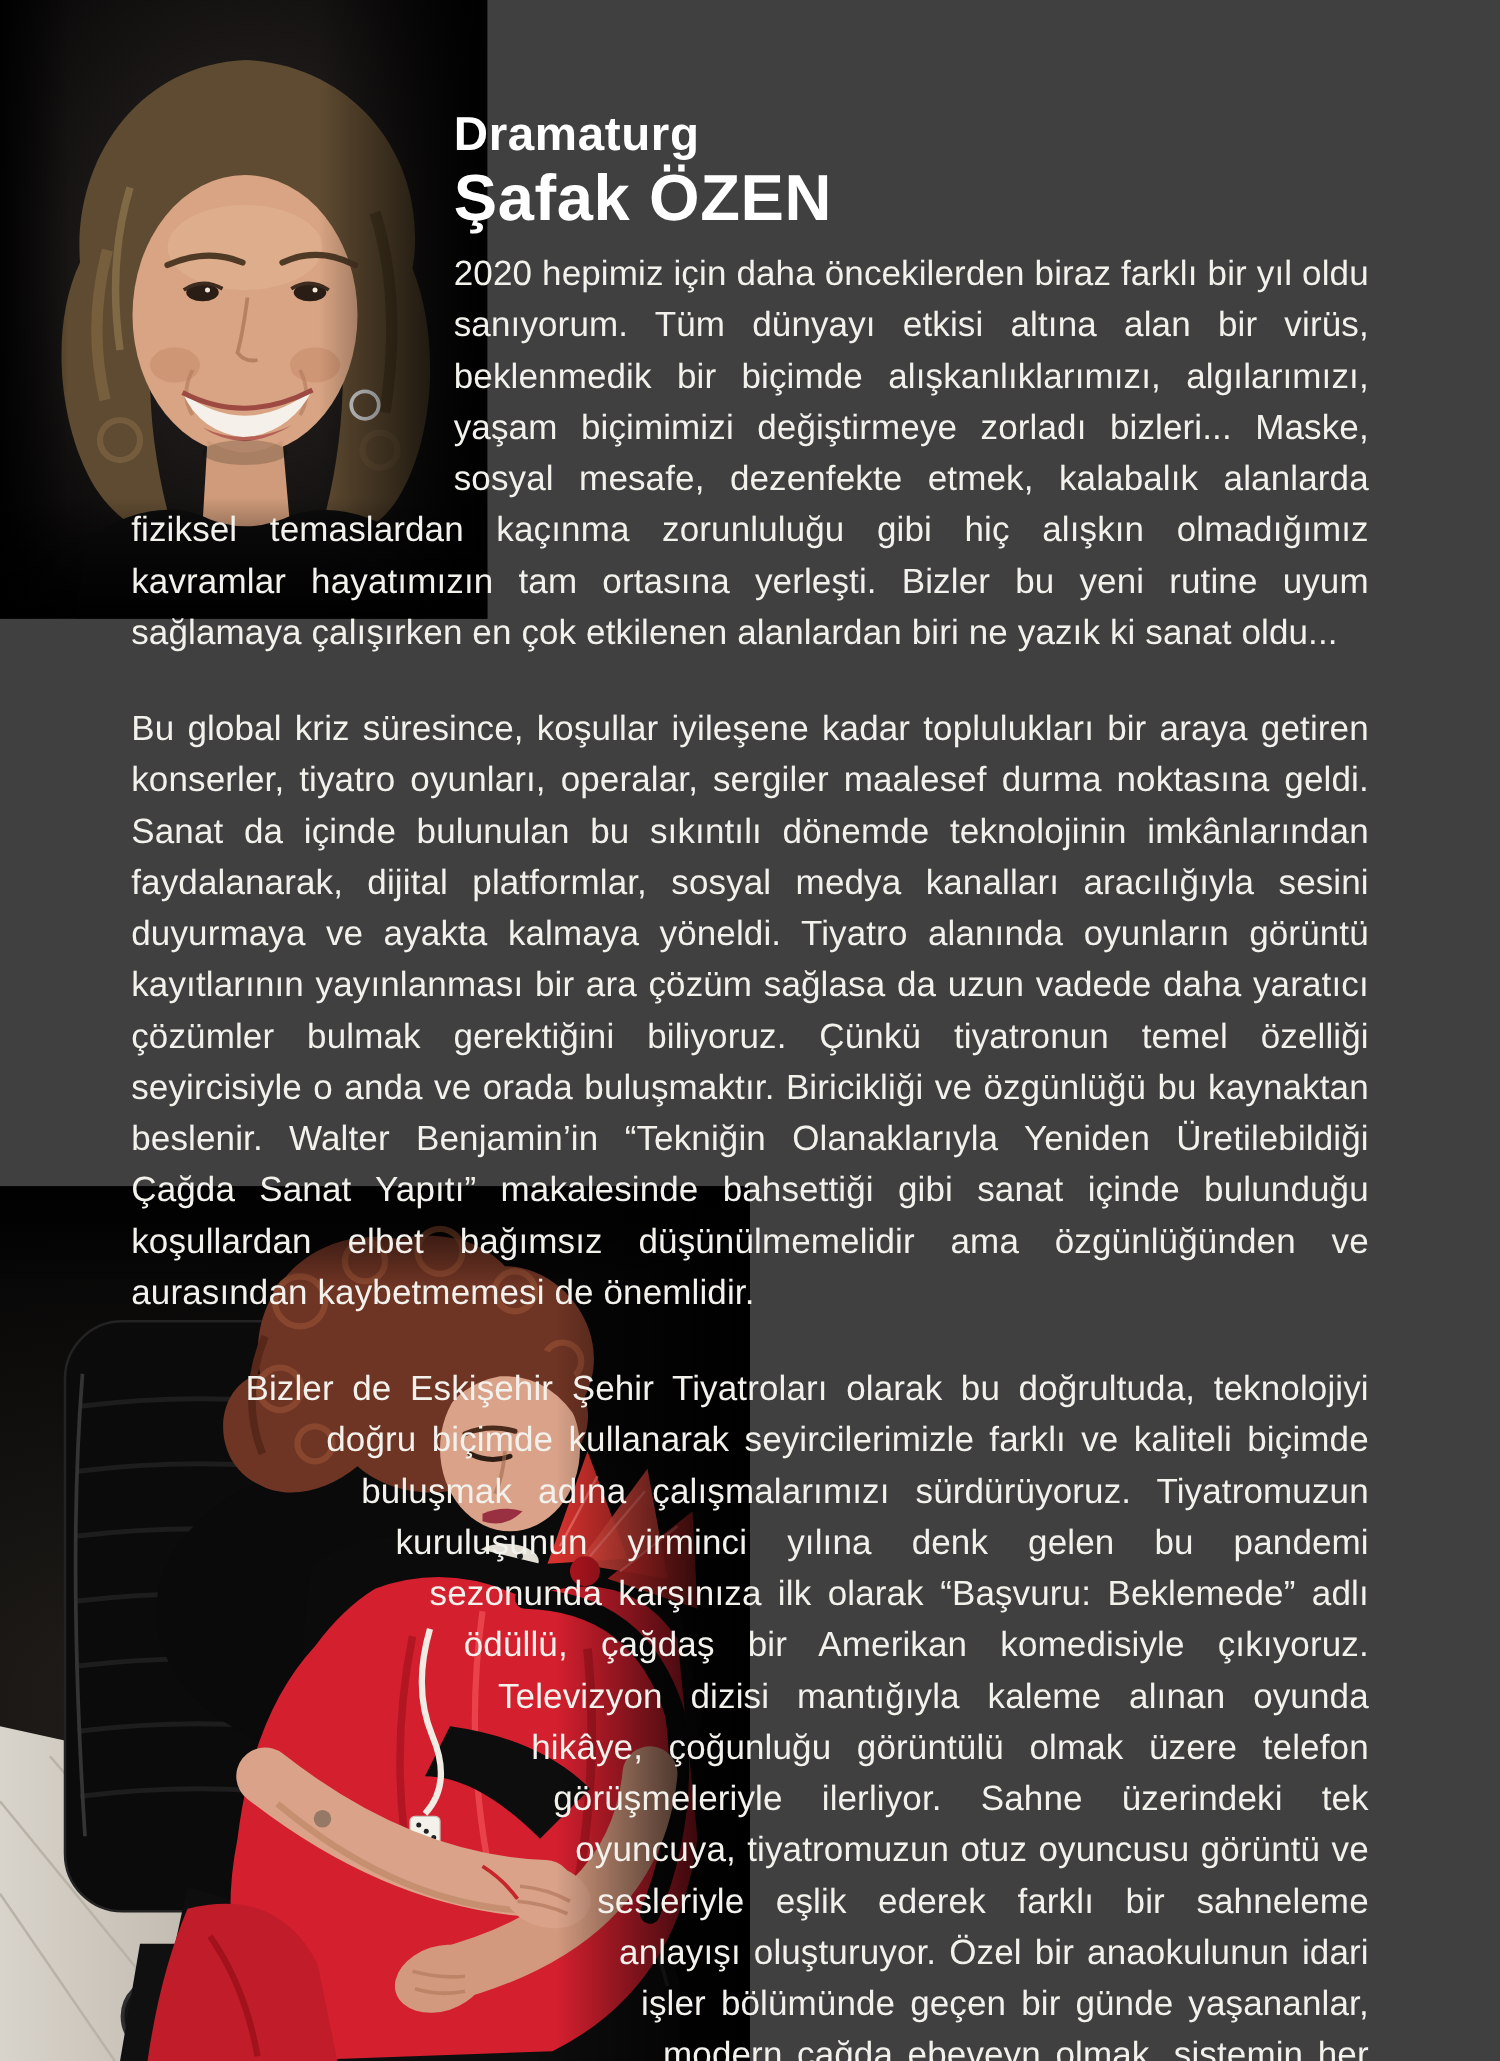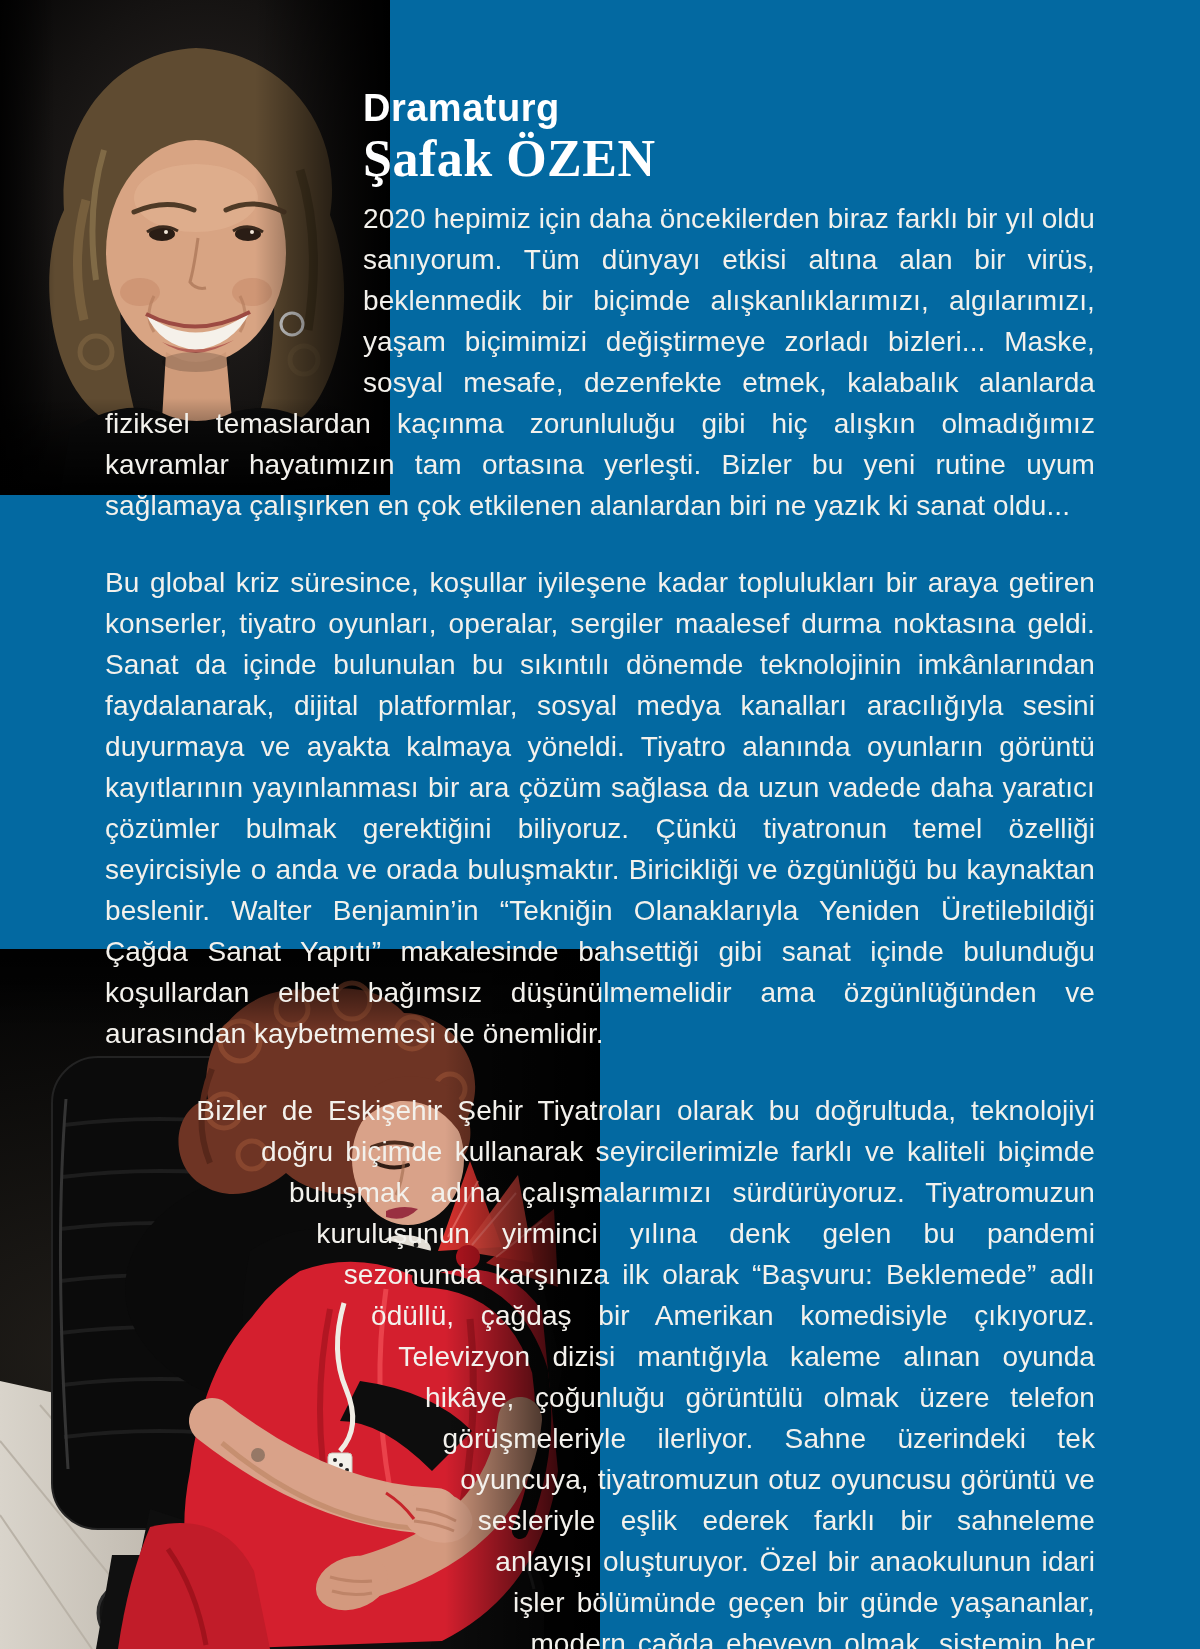--- a/index.html
+++ b/index.html
@@ -1,20 +1,20 @@
 <!DOCTYPE html>
 <html lang="tr"><head>
 <meta charset="utf-8">
 <style>
   html, body { margin: 0; padding: 0; background: #000; }
   .page {
     position: relative;
     width: 1200px;
     height: 1649px;
-    background: #0369a1;
+    background: #404040;
     overflow: hidden;
     font-family: "Liberation Sans", sans-serif;
   }
   .photo { position: absolute; pointer-events: none; }
   .photo-top { left: 0; top: 0; width: 390px; height: 495px; }
   .photo-bottom { left: 0; bottom: 0; width: 600px; height: 700px; }
   .photo svg { display: block; width: 100%; height: 100%; }
 
   .content {
     position: absolute;
@@ -44,21 +44,20 @@
     line-height: 44px;
     letter-spacing: 0.5px;
   }
   .person-name {
     margin: 0;
     color: #ffffff;
     font-size: 52px;
     font-weight: bold;
     line-height: 58px;
     letter-spacing: 0.5px;
-    font-family: Liberation Serif, serif;
   }
   .body-text p {
     margin: 0 0 36px 0;
     color: #f3f1ec;
     font-size: 28px;
     line-height: 41px;
     text-align: justify;
     letter-spacing: 0.1px;
   }
   .body-text p:last-child { margin-bottom: 0; }

